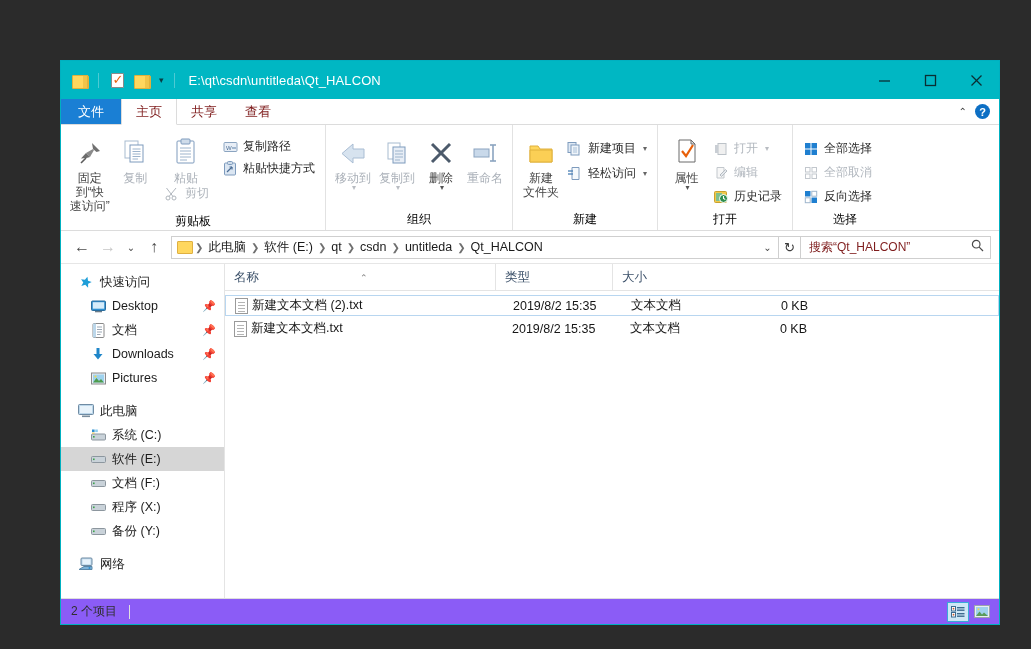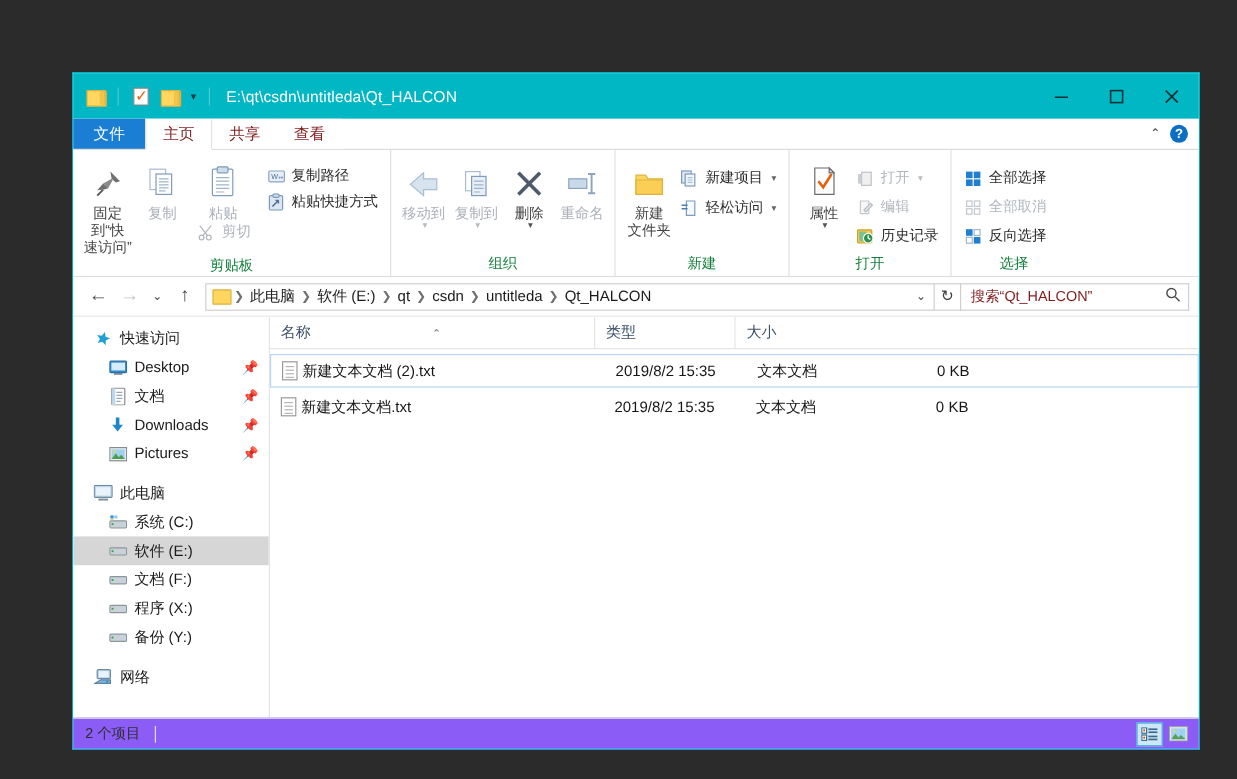--- a/index.html
+++ b/index.html
@@ -77,21 +77,21 @@
   }
   
   #ribbon {
     height: 106px; background: #ffffff; display: flex;
     border-bottom: 1px solid #dcdcdc; flex: 0 0 106px;
   }
   .rgroup { display: flex; flex-direction: column; position: relative; padding: 4px 0 0 0; }
   .rgroup + .rgroup { border-left: 1px solid #e2e2e2; }
   .rgroup-body { display: flex; flex: 1; padding: 0 6px; }
   .rgroup-label {
-    text-align: center; font-size: 12px; color: #15803d;
+    text-align: center; font-size: 12px; color: #000000;
     height: 19px; line-height: 17px;
   }
   .bigbtn {
     width: 56px; display: flex; flex-direction: column; align-items: center;
     padding-top: 6px; text-align: center;
   }
   .bigbtn .lbl { font-size: 12px; color: #444; line-height: 14px; margin-top: 4px; }
   .bigbtn.dis .lbl { color: #aab0b8; }
   .bigico { height: 32px; display: flex; align-items: flex-end; justify-content: center; }
   .smallcol { display: flex; flex-direction: column; padding-top: 7px; gap: 1px; }
@@ -158,21 +158,21 @@
   }
   .col { font-size: 12.5px; color: #3b5069; padding-left: 9px; height: 27px;
          line-height: 27px; position: relative; }
   .col + .col { border-left: 1px solid #e4e4e4; }
   .sortmark { position: absolute; left: 50%; top: 1px; font-size: 9px; color: #7b7b7b; }
   .c-name { width: 270px; }
   .c-date { width: 118px; }
   .c-type { width: 117px; }
   .c-size { width: 82px; }
   #filelist { flex: 1; padding-top: 4px; }
-  .frow { height: 28px; display: flex; align-items: center; font-size: 12.5px; color: #161616; }
+  .frow { height: 21px; display: flex; align-items: center; font-size: 12.5px; color: #161616; }
   .frow.focus { border: 1px solid #b8d6f0; background: #fff; }
   .fico { width: 22px; display: flex; align-items: center; justify-content: center; margin-left: 4px; }
   .f-name { width: 252px; white-space: nowrap; overflow: hidden; }
   .f-date { width: 118px; padding-left: 9px; }
   .f-type { width: 117px; padding-left: 9px; }
   .f-size { width: 78px; text-align: right; padding-right: 9px; }
   
   #status {
     height: 26px; border-top: 1px solid #dedede; display: flex; align-items: center;
     padding: 0 6px 0 10px; background: #8b5cf6; flex: 0 0 26px;

